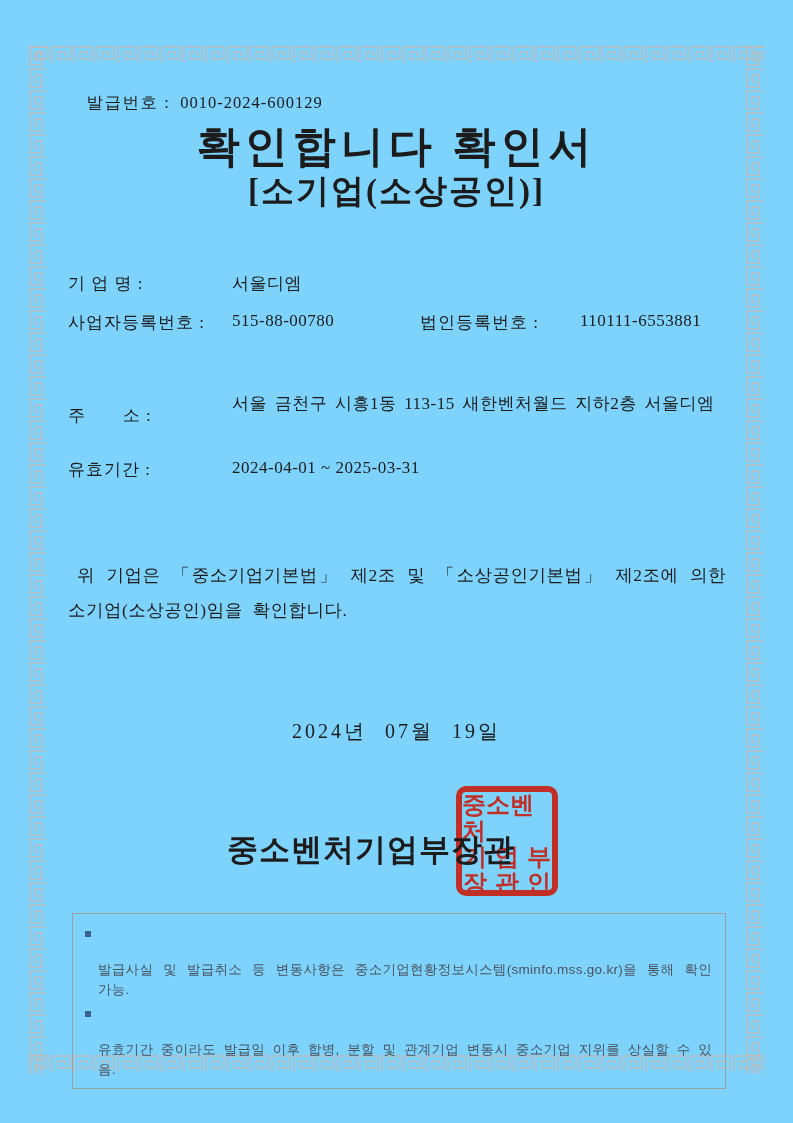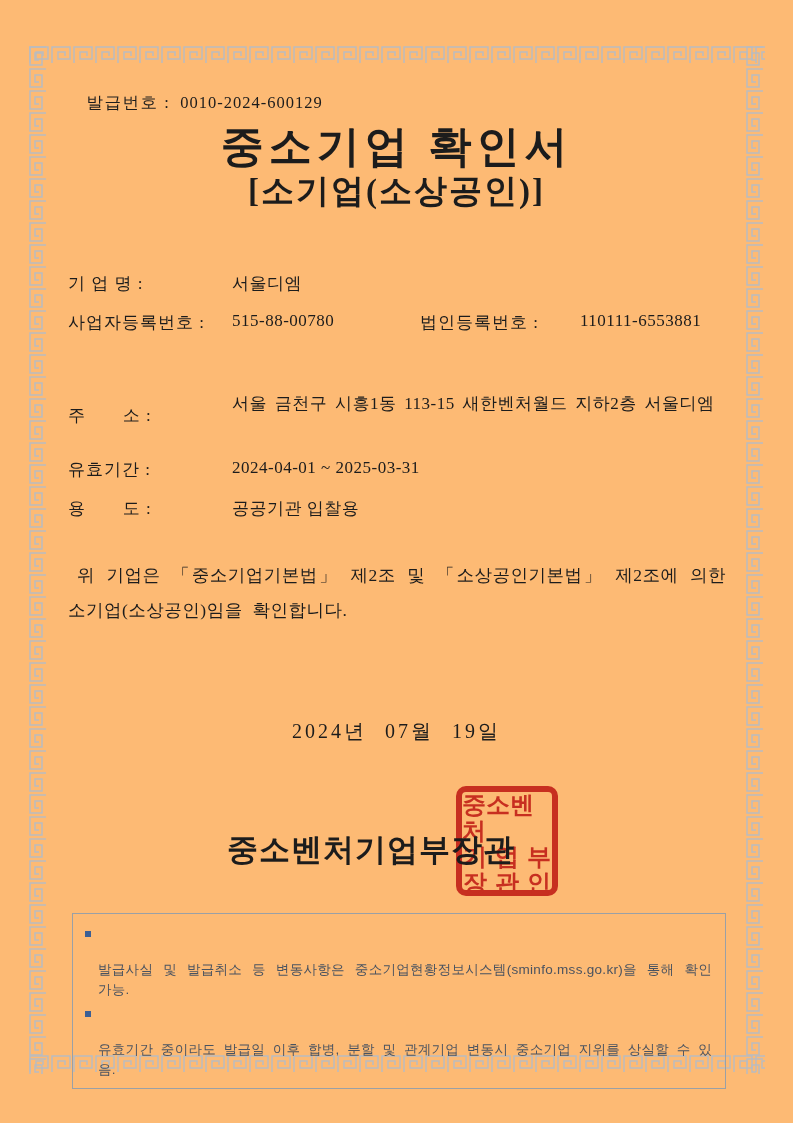--- a/index.html
+++ b/index.html
@@ -1,17 +1,17 @@
 <!DOCTYPE html>
 <html><head>
 <meta charset="utf-8">
 <style>
   html,body{margin:0;padding:0;background:#ffffff;}
   .page{
-    position:relative;width:793px;height:1123px;background:#fdba74;overflow:hidden;
+    position:relative;width:793px;height:1123px;background:#7dd3fc;overflow:hidden;
     font-family:"Liberation Serif","DejaVu Serif",serif;color:#1c1c1c;
   }
   .abs{position:absolute;}
 
   
   .border-strip{position:absolute;pointer-events:none;}
 
   
   .issue{left:64px;top:72px;font-size:16.5px;letter-spacing:1.5px;white-space:pre;}
   .issue .num{margin-left:10px;letter-spacing:1px;}
@@ -85,42 +85,38 @@
       <rect width="20" height="1029" fill="url(#mv)"></rect>
     </svg>
   <svg class="border-strip" style="left:745px;top:45px" width="20" height="1029">
       <rect width="20" height="1029" fill="url(#mv)"></rect>
     </svg>
 
   <div class="abs issue">
     <span>발급번호 :</span><span class="num">0010-2024-600129</span>
   </div>
 
-  <div class="abs title">중소기업 확인서</div>
+  <div class="abs title">확인합니다 확인서</div>
   <div class="abs subtitle">[소기업(소상공인)]</div>
 
   <div class="abs frow" style="top:272px">
     <span class="lbl">기 업 명 :</span>
     <span class="val">서울디엠</span>
   </div>
   <div class="abs frow" style="top:311px">
     <span class="lbl">사업자등록번호 :</span>
     <span class="val">515-88-00780</span>
     <span class="lbl2">법인등록번호 :</span>
     <span class="val2">110111-6553881</span>
   </div>
   <div class="abs addr-label">주       소 :</div>
   <div class="abs addr-value">서울 금천구 시흥1동 113-15 새한벤처월드 지하2층 서울디엠</div>
   <div class="abs frow" style="top:458px">
     <span class="lbl">유효기간 :</span>
     <span class="val">2024-04-01 ~ 2025-03-31</span>
-  </div>
-  <div class="abs frow" style="top:497px">
-    <span class="lbl">용       도 :</span>
-    <span class="val">공공기관 입찰용</span>
   </div>
 
   <div class="abs bodytext">위 기업은 「중소기업기본법」 제2조 및 「소상공인기본법」 제2조에 의한 소기업(소상공인)임을 확인합니다.</div>
 
   <div class="abs datetext">2024년 07월 19일</div>
 
   <div class="abs seal">
     <div class="sline">중소벤처</div>
     <div class="sline spread">기업부</div>
     <div class="sline spread">장관인</div>

